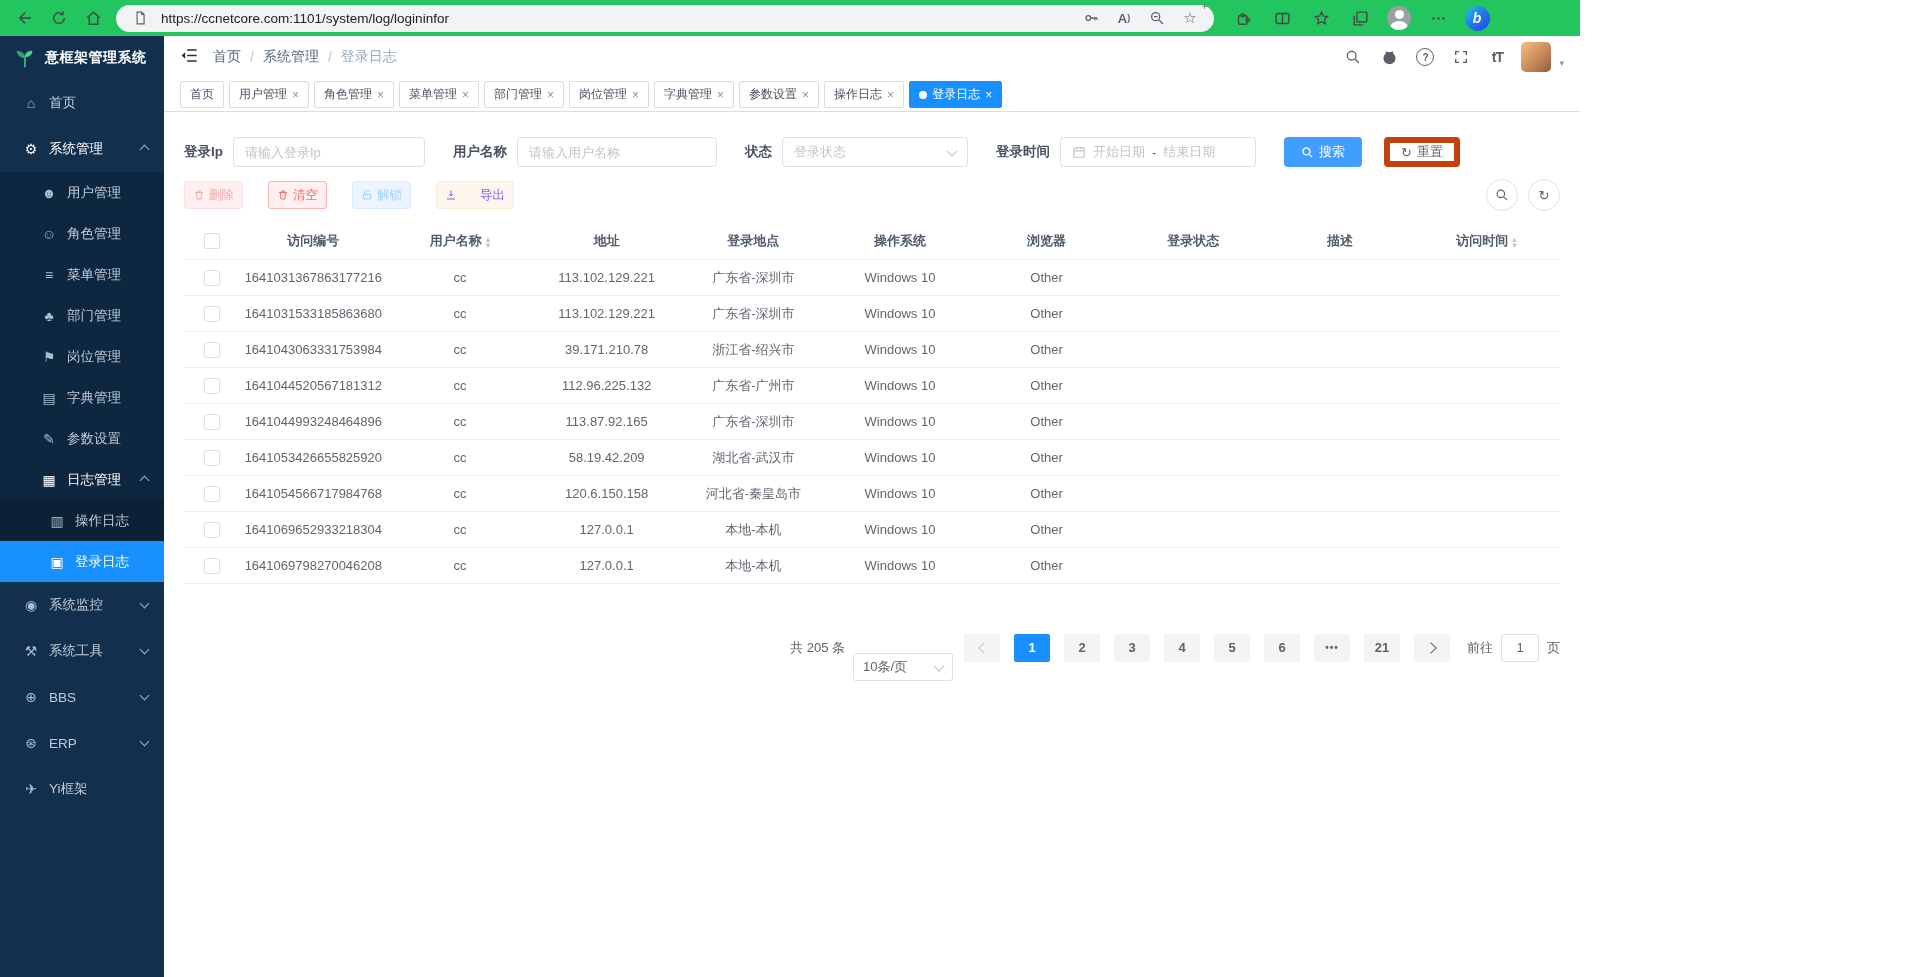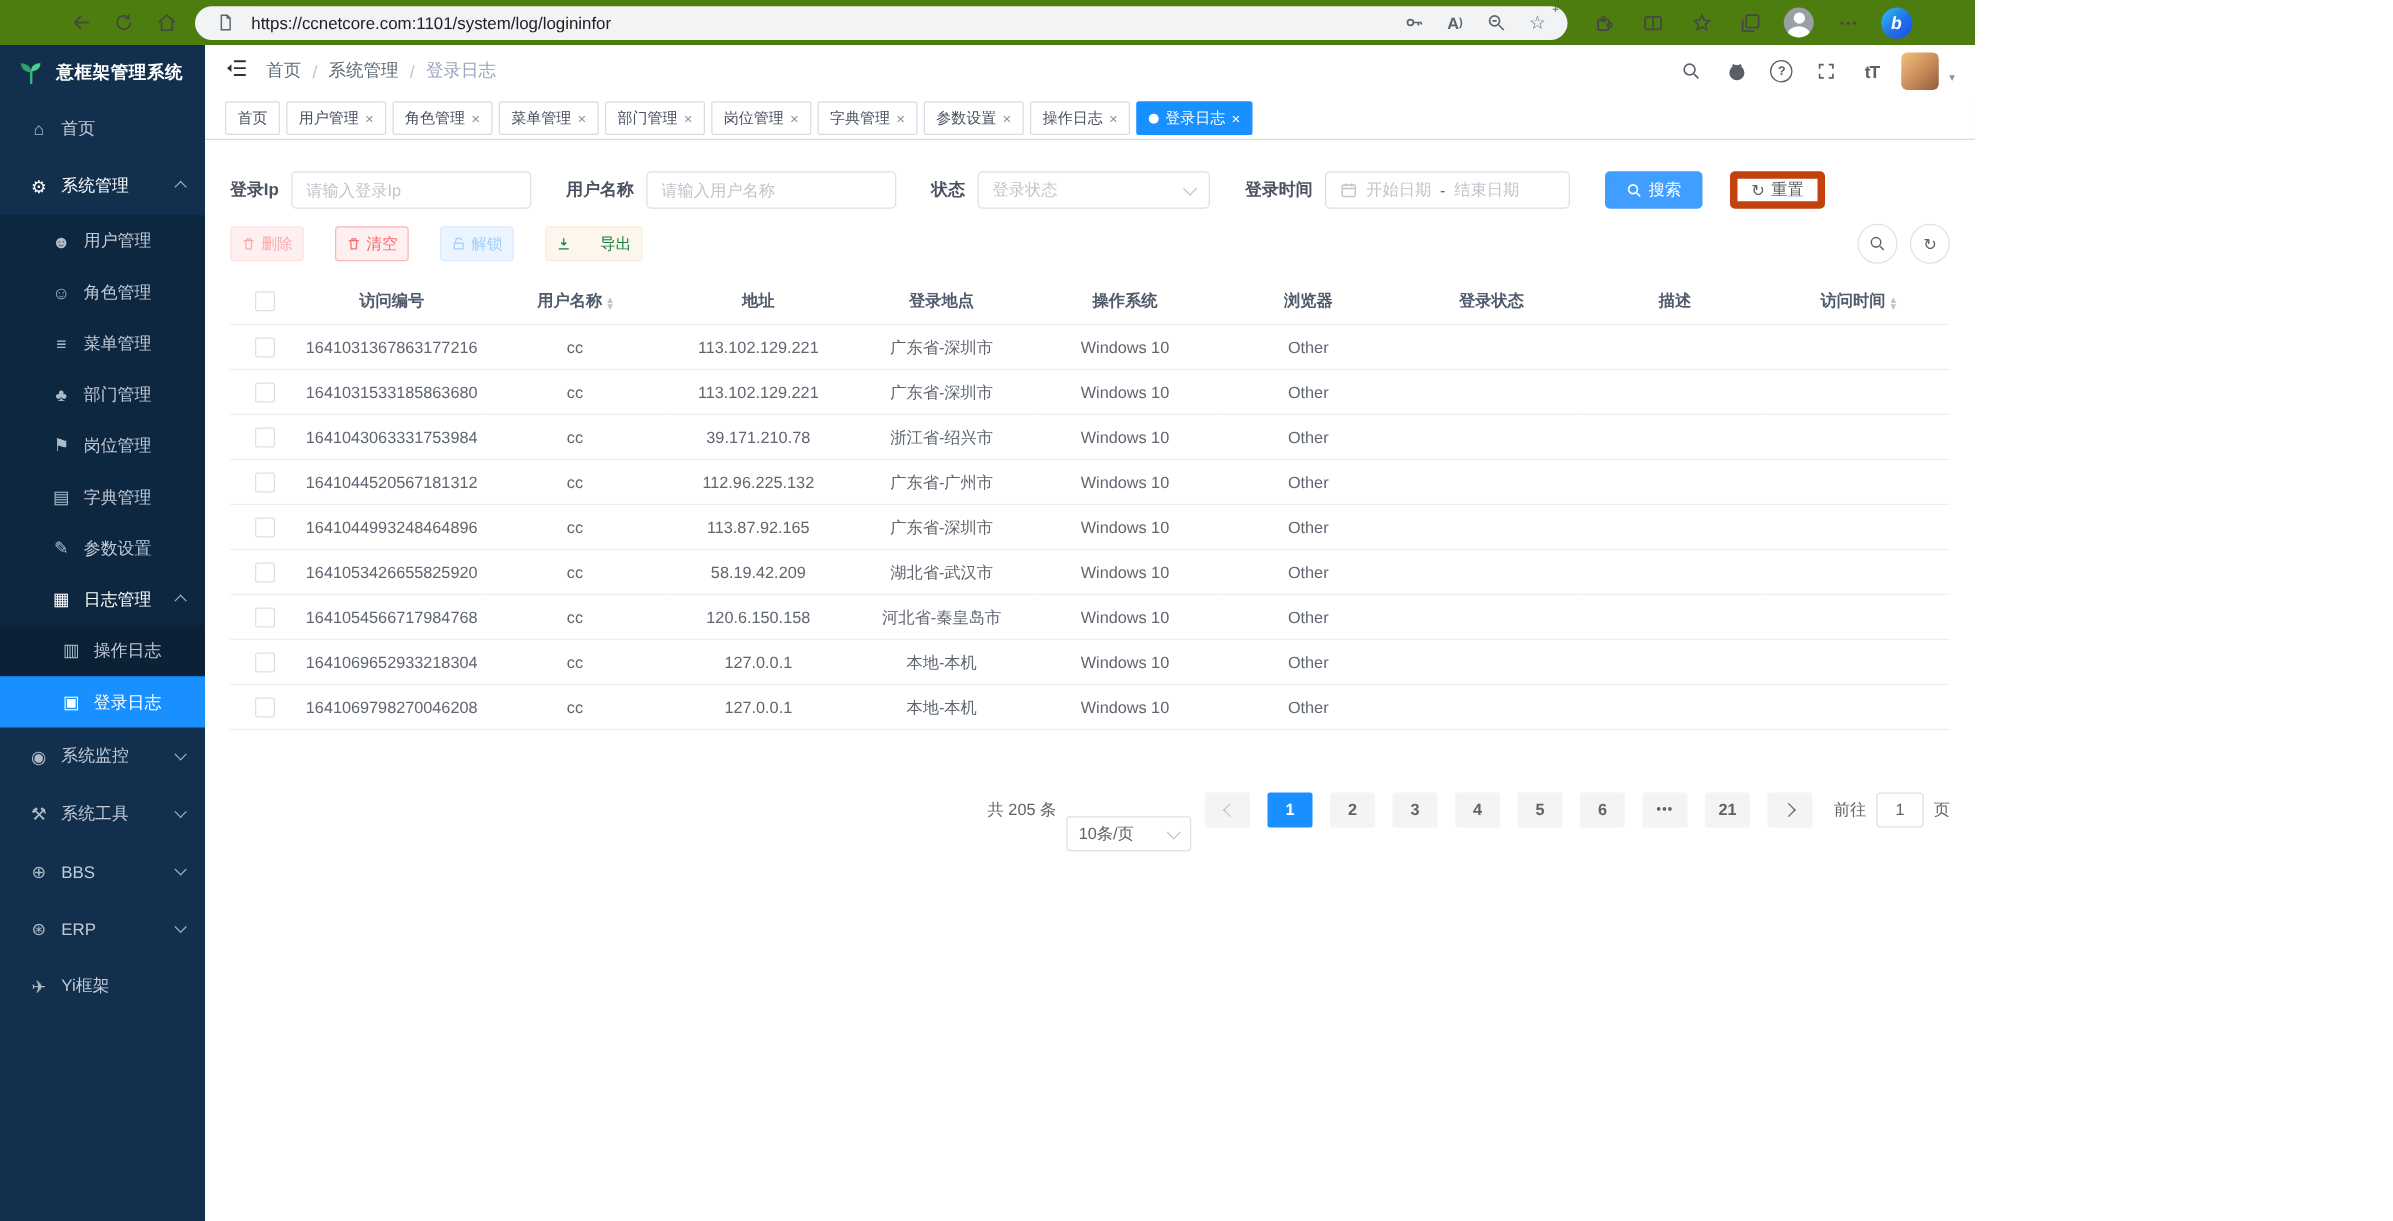--- a/index.html
+++ b/index.html
@@ -1,22 +1,22 @@
 <!DOCTYPE html>
 <html><head>
 <meta charset="utf-8">
 <style>
   html,body{margin:0;padding:0;background:#fff;}
   #screen{position:relative;width:1914px;height:977px;background:#fff;overflow:hidden;
           font-family:"Liberation Sans","DejaVu Sans",sans-serif;color:#303133;}
   .win{position:absolute;left:0;top:0;width:1580px;height:977px;background:#fff;}
 
   
-  .chrome{height:36px;display:flex;align-items:center;padding:0 8px;background:#4d7c0f;
-          border-bottom:1px solid #e8eaed;justify-content:center;}
+  .chrome{height:36px;display:flex;align-items:center;padding:0 8px;background:#22c55e;
+          border-bottom:1px solid #e8eaed;}
   .cbtn{width:34px;height:30px;display:flex;align-items:center;justify-content:center;
         color:#474747;font-size:17px;border-radius:4px;flex:0 0 auto;}
   .pill{margin-left:6px;width:1074px;height:27px;border-radius:14px;background:#f1f3f4;
         display:flex;align-items:center;padding:0 12px;gap:9px;}
   .url{font-size:13.5px;color:#202124;white-space:nowrap;overflow:hidden;flex:1;}
   .pill-ic{display:flex;align-items:center;justify-content:center;color:#5f6368;width:24px;height:24px;}
   .chrome-right{display:flex;align-items:center;gap:9px;margin-left:14px;}
   .chrome-right .cbtn{width:30px;}
   svg.ic{display:block;}
   .ra{font-weight:700;font-size:13px;color:#5f6368;}
@@ -101,21 +101,21 @@
        font-size:13px;border:6px solid #c2410c;background:#fff;color:#606266;cursor:pointer;white-space:nowrap;}
   .btn-primary{background:#409eff;border-color:#409eff;color:#fff;}
   .glyph{font-style:normal;font-size:13px;line-height:1;}
 
   .action-row{margin-top:12px;display:flex;align-items:center;gap:25px;}
   .sbtn{height:28px;border-radius:3px;display:inline-flex;align-items:center;gap:4px;padding:0 8px;
         font-size:12.5px;border:1px solid transparent;cursor:pointer;white-space:nowrap;}
   .b-del{background:#fef0f0;border-color:#fde2e2;color:#f7abab;}
   .b-clear{background:#fef0f0;border-color:#f9b6b6;color:#f56c6c;}
   .b-unlock{background:#ecf5ff;border-color:#d9ecff;color:#a0cfff;}
-  .b-export{background:#fdf6ec;border-color:#faecd8;color:#15803d;gap:23px;}
+  .b-export{background:#fdf6ec;border-color:#faecd8;color:#8b5cf6;gap:23px;}
   .mini-tools{margin-left:auto;display:flex;gap:10px;}
   .round-btn{width:30px;height:30px;border-radius:50%;border:1px solid #e0e3e9;background:#fff;display:flex;
              align-items:center;justify-content:center;color:#606266;cursor:pointer;}
 
   
   table.grid{margin-top:12px;width:100%;border-collapse:collapse;table-layout:fixed;}
   .grid th{height:34px;font-size:13px;font-weight:700;color:#4f5a6b;border-bottom:1px solid #ebeef5;
            text-align:center;white-space:nowrap;}
   .grid td{height:33px;font-size:13px;color:#5f6670;border-bottom:1px solid #ebeef5;text-align:center;
            white-space:nowrap;overflow:hidden;}

